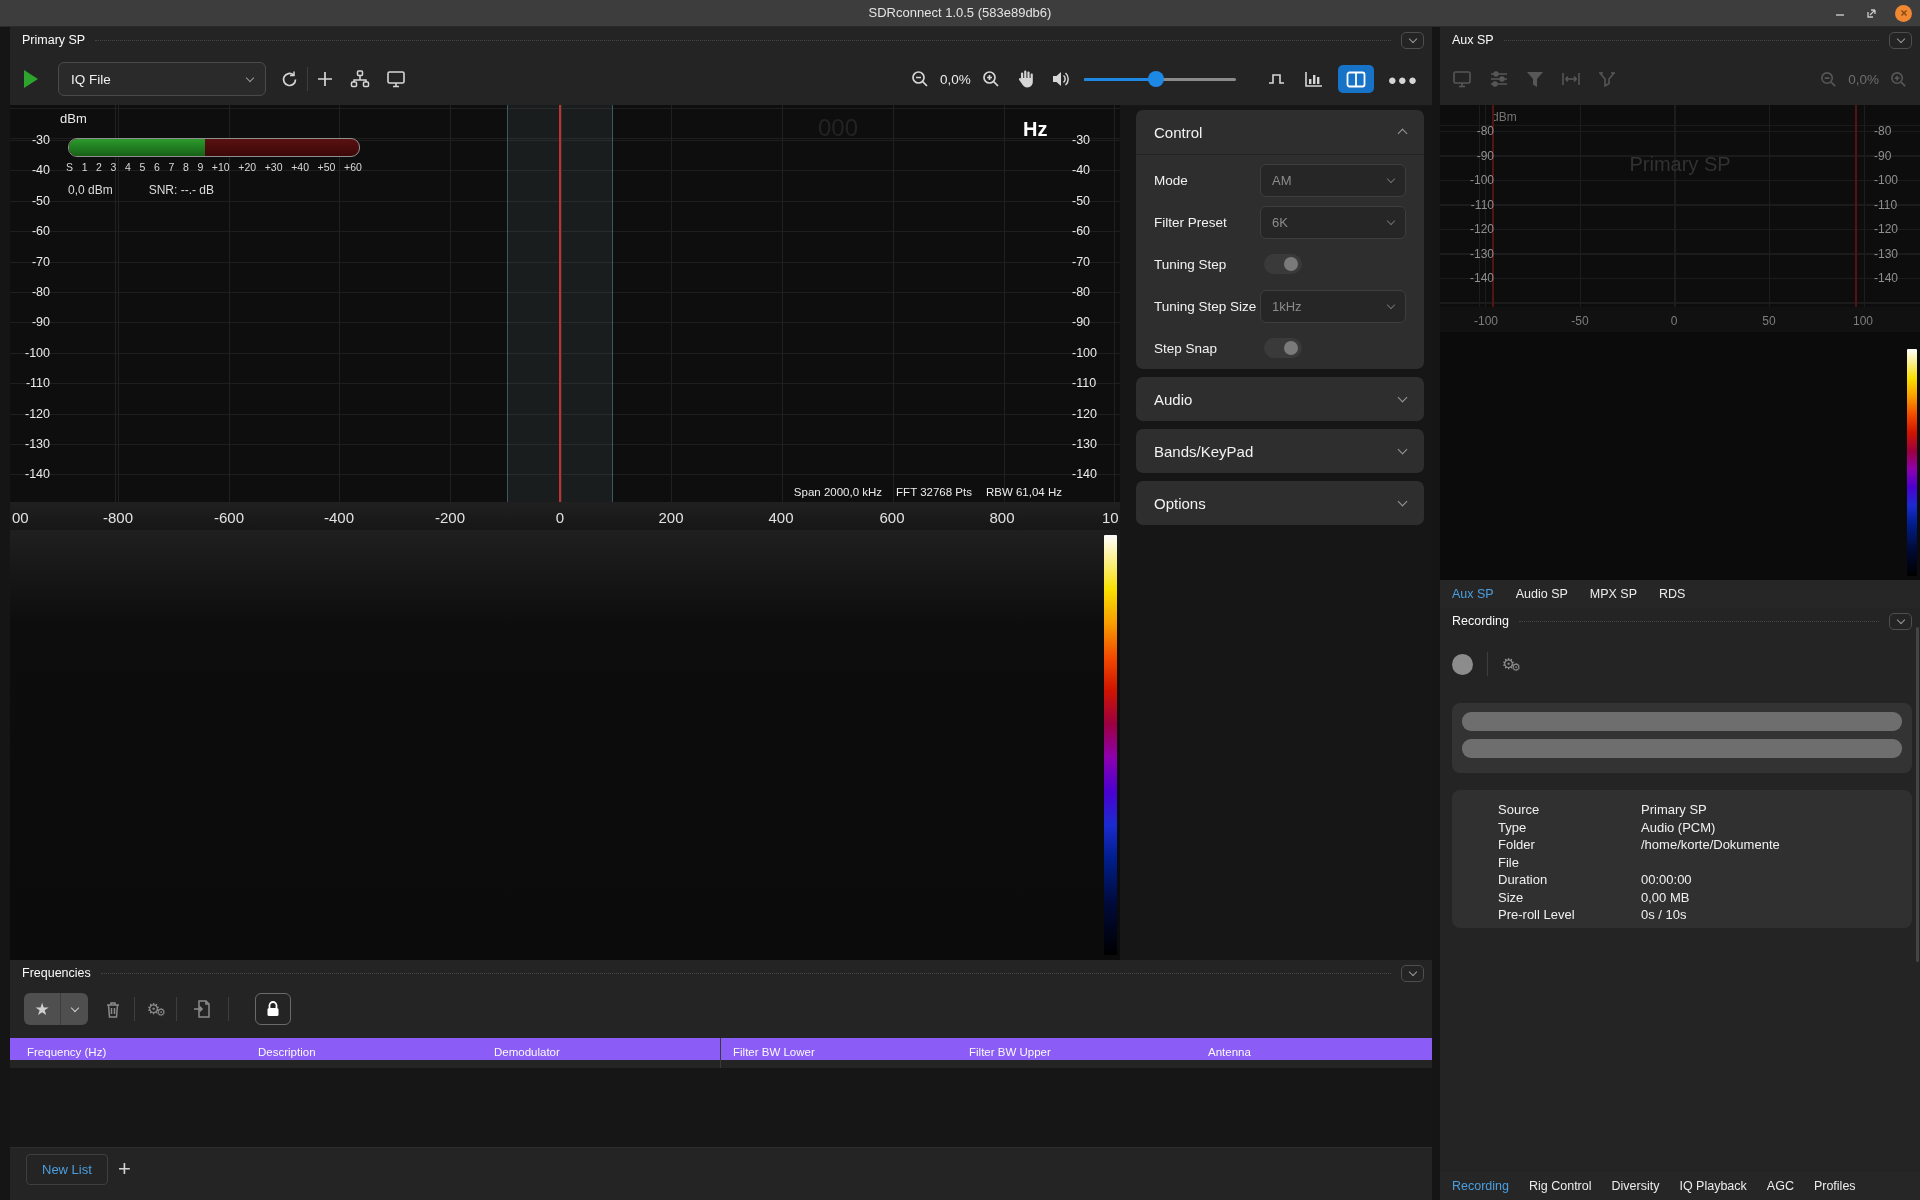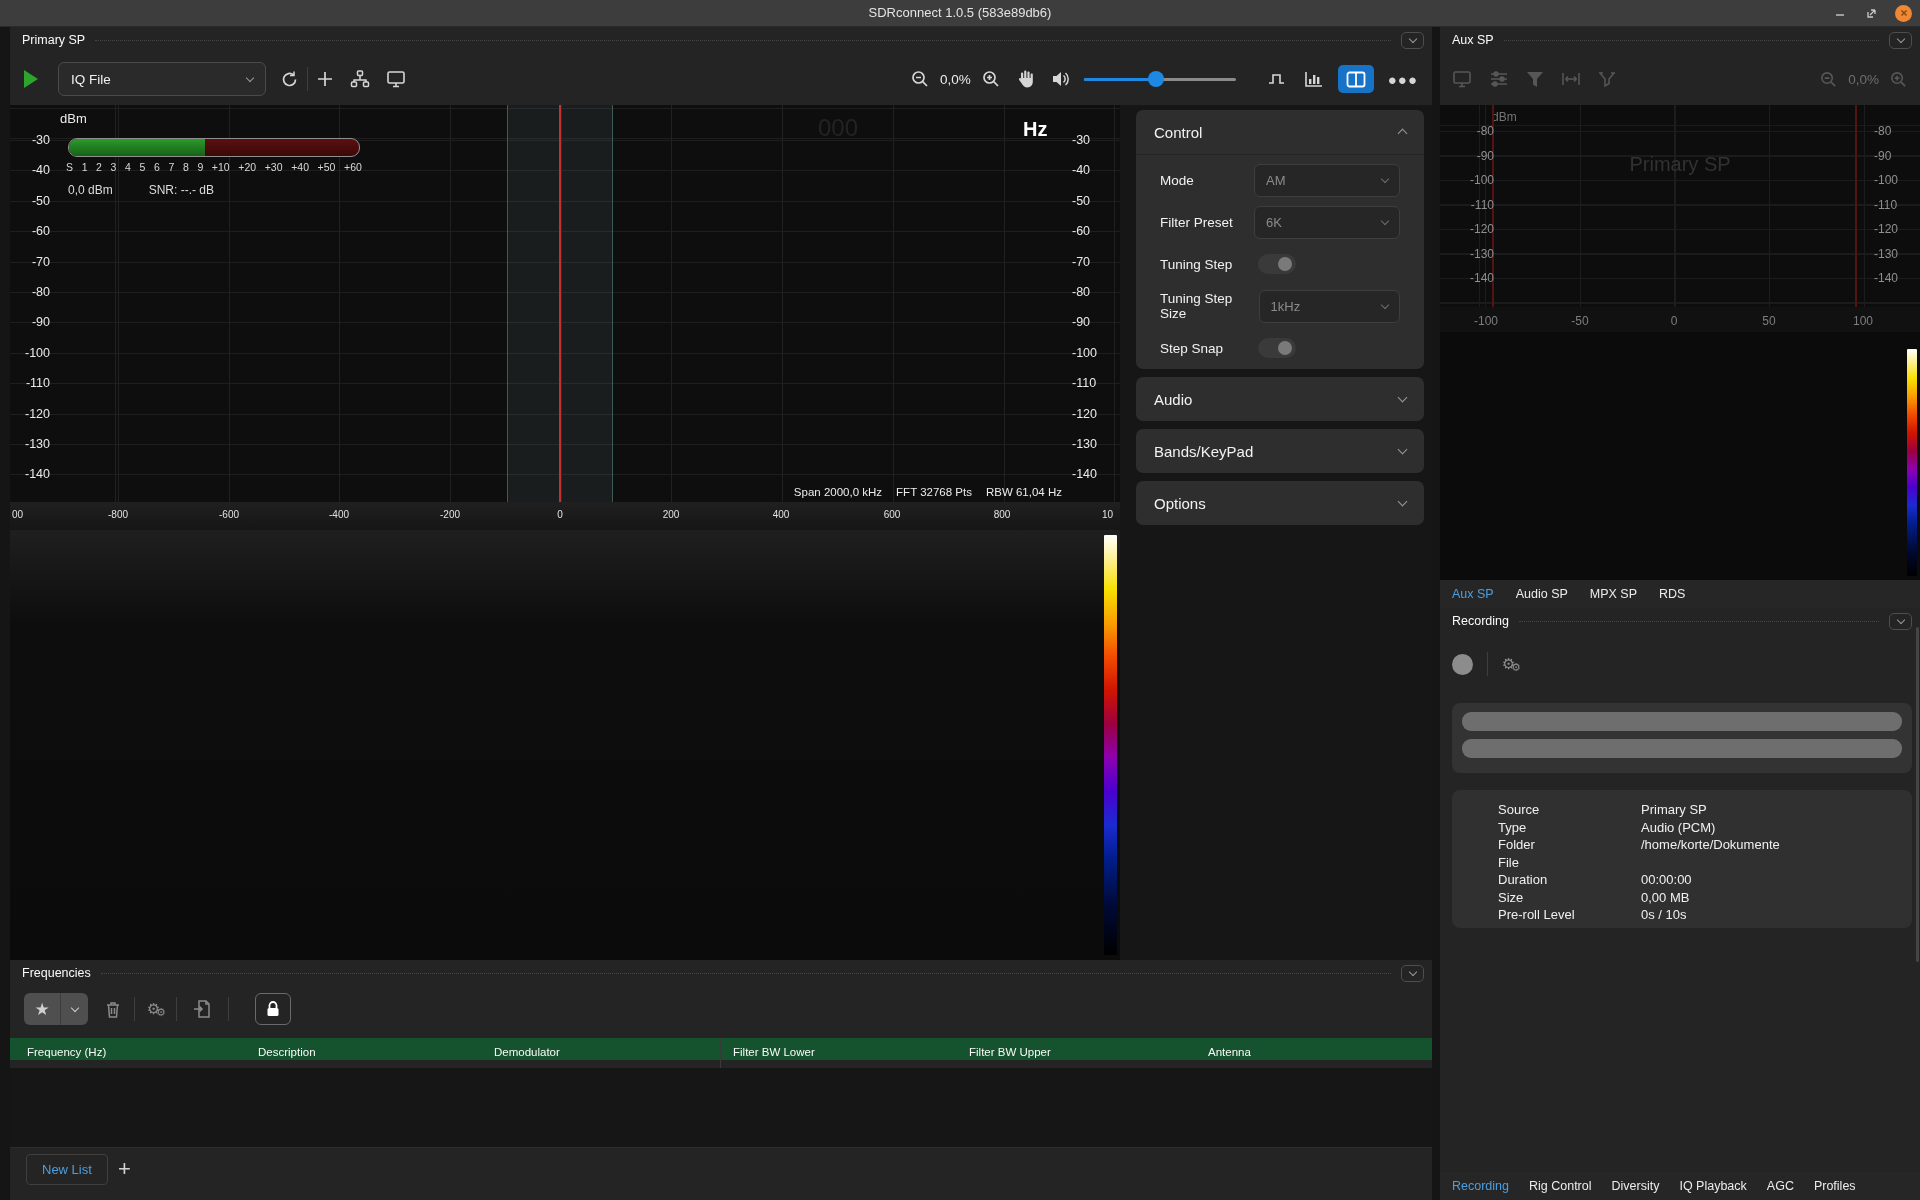--- a/index.html
+++ b/index.html
@@ -51,43 +51,43 @@
   .hzlbl{position:absolute;left:1013px;top:13px;font-size:20px;font-weight:bold;color:#fff;}
   .freqdisp{position:absolute;left:808px;top:8px;display:flex;align-items:flex-end;color:#272727;}
   .freqdisp .main{font-size:46px;line-height:44px;}
   .freqdisp .sub{font-size:24px;line-height:30px;color:#232323;}
   .smeter{position:absolute;left:58px;top:33px;width:292px;height:19px;border:1px solid #8f8f8f;border-radius:9px;background:linear-gradient(#5a1010,#3c0808);overflow:hidden;}
   .smeter .green{position:absolute;left:0;top:0;bottom:0;width:47%;background:linear-gradient(#2c9a2c,#176117);}
   .sscale{position:absolute;left:56px;top:56px;width:296px;display:flex;justify-content:space-between;font-size:10.5px;color:#d8d8d8;}
   .powrow{position:absolute;left:58px;top:78px;display:flex;gap:36px;font-size:12px;color:#dcdcdc;}
   .spaninfo{position:absolute;right:58px;bottom:4px;display:flex;gap:14px;font-size:11.5px;color:#ececec;}
   .axisstrip{position:absolute;left:0;top:475px;width:1110px;height:28px;background:linear-gradient(#202020,#161616);}
-  .ftick{position:absolute;top:7px;font-size:10px;color:#e2e2e2;transform:translateX(-50%);}
+  .ftick{position:absolute;top:7px;font-size:15px;color:#e2e2e2;transform:translateX(-50%);}
   .ftick.edge{transform:none;}
   .waterfall{position:absolute;left:0;top:503px;width:1110px;height:430px;background:linear-gradient(#1f1f1f,#0d0d0d 95px,#0b0b0b);}
   .colorbar{position:absolute;right:3px;top:5px;width:13px;bottom:5px;border-radius:1px;
     background:linear-gradient(to bottom,#ffffff 0%,#fdf2a0 5%,#f8e000 13%,#f99d00 21%,#f24b00 29%,#cf1400 37%,#9c0040 45%,#8d00b0 53%,#4b00d0 61%,#1b2bd0 69%,#001e8c 77%,#000a38 88%,#000000 100%);}
   
   .ctlcol{position:absolute;left:1110px;top:78px;width:312px;height:855px;background:#161616;}
   .card{margin:0 8px 0 16px;width:288px;background:#2e2e2e;border-radius:7px;color:#f2f2f2;}
   .card .cardhdr{display:flex;align-items:center;justify-content:space-between;height:44px;padding:0 18px;font-size:15px;}
   .card.open .cardhdr{border-bottom:1px solid #232323;height:45px;}
-  .ctlrow{display:flex;align-items:center;justify-content:space-between;height:42px;padding:0 24px;font-size:13.5px;}
+  .ctlrow{display:flex;align-items:center;justify-content:space-between;height:42px;padding:0 18px;font-size:13.5px;}
   .dd{width:146px;height:33px;background:#262626;border:1px solid #3e3e3e;border-radius:6px;display:flex;align-items:center;padding:0 11px;color:#8b8b8b;font-size:13px;}
   .dd .chv{margin-left:auto;border-color:#6e6e6e;}
   .toggle{width:38px;height:20px;border-radius:10px;background:#3a3a3a;position:relative;margin-right:104px;}
   .toggle .knob{position:absolute;right:4px;top:3px;width:14px;height:14px;border-radius:50%;background:#7a7a7a;}
   
   .freqtb{display:flex;align-items:center;height:46px;padding:0 14px;}
   .splitbtn{display:flex;height:32px;border-radius:6px;overflow:hidden;background:#4f4f4f;}
   .splitbtn .seg{display:flex;align-items:center;justify-content:center;}
   .splitbtn .seg.star{width:36px;color:#d0d0d0;font-size:17px;}
   .splitbtn .seg.drop{width:28px;border-left:1px solid #3c3c3c;}
   .lockbtn{width:36px;height:32px;border:1px solid #6a6a6a;border-radius:6px;display:flex;align-items:center;justify-content:center;margin-left:10px;}
-  .thead{position:absolute;left:0;top:78px;width:1422px;height:22px;background:#14532d;text-decoration:underline;}
+  .thead{position:absolute;left:0;top:78px;width:1422px;height:22px;background:#8b5cf6;text-decoration:underline;}
   .thead .col{position:absolute;top:8px;font-size:11.5px;color:#fafafa;}
   .thead .cdiv{position:absolute;left:710px;top:0;width:1px;height:30px;background:#3a3a3a;}
   .tbody{position:absolute;left:0;top:108px;width:1422px;height:80px;background:#161616;border-bottom:1px solid #2c2c2c;}
   .freqfoot{position:absolute;left:0;top:188px;width:1422px;height:52px;}
   .newlist{position:absolute;left:16px;top:6px;padding:7px 15px;border:1px solid #3f3f3f;border-radius:4px;color:#4b9fe0;font-size:13px;background:#242424;}
   .addbtn{position:absolute;left:108px;top:8px;font-size:22px;color:#d2d2d2;}
   
   .auxplot{position:absolute;left:0;top:78px;width:480px;height:202px;background-color:#0d0d0d;
     background-image:repeating-linear-gradient(to right,#1d1d1d 0,#1d1d1d 1px,transparent 1px,transparent 94.75px),
                      repeating-linear-gradient(to bottom,#1b1b1b 0,#1b1b1b 1px,transparent 1px,transparent 24.5px);

